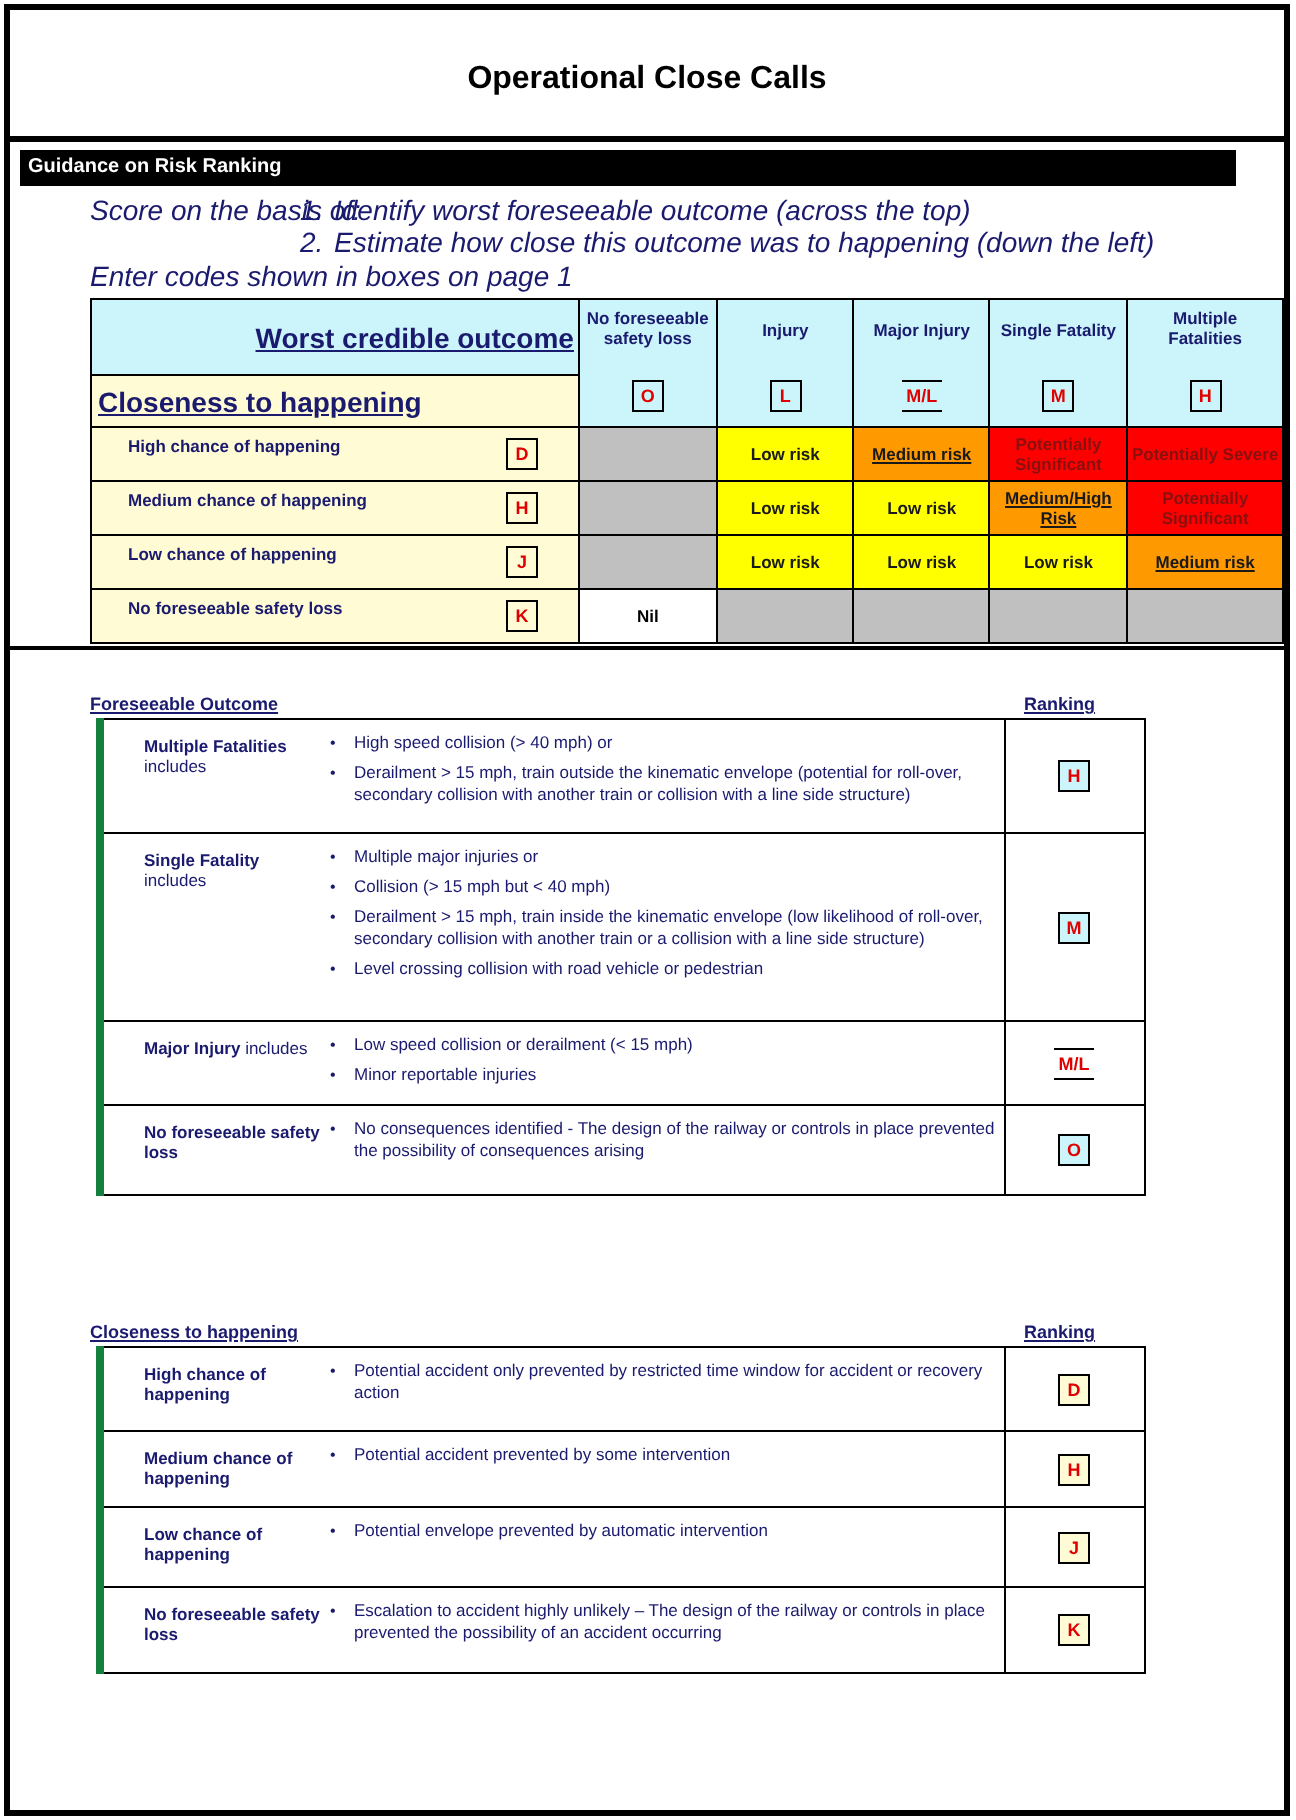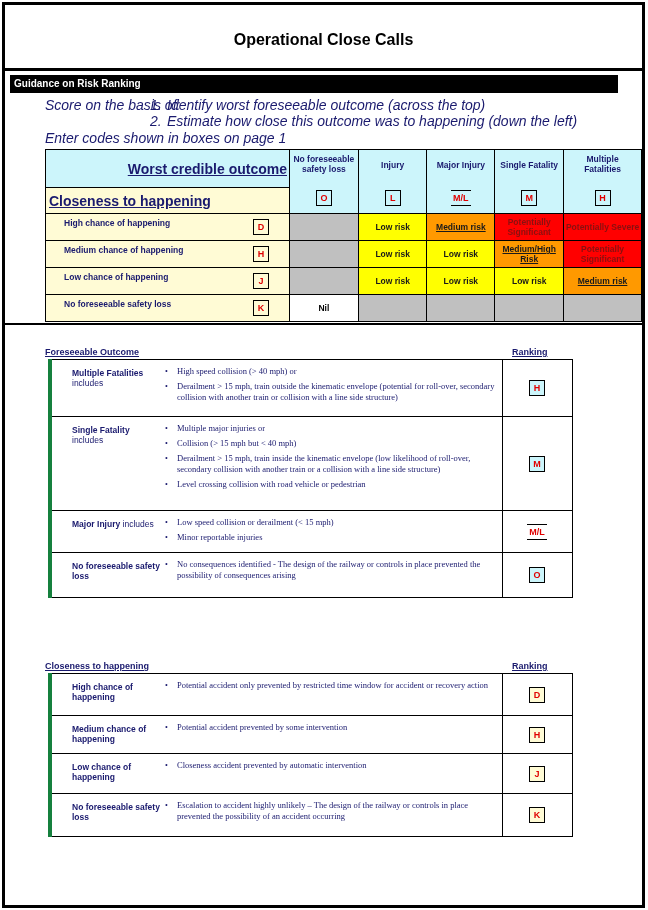--- a/index.html
+++ b/index.html
@@ -26,21 +26,21 @@
   .code-box.cream { background: #fffbd5; }
   .big-head { font-size: 14px; color: #1a1a6e; text-decoration: underline; font-weight: bold; }
   .section-sep { position: absolute; left: 0; top: 318px; width: 637px; border-top: 2px solid #000; }
   .sec-title { position: absolute; font-size: 9px; font-weight: bold; text-decoration: underline; color: #1a1a6e; }
   .desc-table { position: absolute; left: 43px; border-collapse: collapse; table-layout: fixed; }
   .desc-table td { border-top: 1px solid #000; border-bottom: 1px solid #000; vertical-align: top; font-size: 8.5px; color: #1a1a6e; }
   .desc-table td.rank { border-left: 1px solid #000; border-right: 1px solid #000; text-align: center; vertical-align: middle; }
   .desc-table td.lbl { padding: 8px 4px 4px 20px; border-left: 4px solid #15803d; }
   .lbl b { font-weight: bold; }
   .desc-table ul { list-style: none; padding: 6px 4px 4px 0; }
-  .desc-table li { position: relative; padding-left: 12px; margin-bottom: 4px; line-height: 11px; font-family: Liberation Serif, serif; }
+  .desc-table li { position: relative; padding-left: 12px; margin-bottom: 4px; line-height: 11px; }
   .desc-table li::before { content: "\2022"; position: absolute; left: 0; top: 0; font-size: 8px; }
 </style>
 </head>
 <body>
 
 <div class="page-frame">
   <div class="title-box">
     <h1>Operational Close Calls</h1>
   </div>
   <div class="guidance-bar">Guidance on Risk Ranking</div>
@@ -212,21 +212,21 @@
             <ul>
               <li>Potential accident prevented by some intervention</li>
             </ul>
           </td>
       <td class="rank"><span class="code-box cream">H</span></td>
         </tr>
         <tr style="height: 40px;">
           <td class="lbl"><b>Low chance of happening</b></td>
       <td>
             <ul>
-              <li>Closeness accident prevented by automatic intervention</li>
+              <li>Potential envelope prevented by automatic intervention</li>
             </ul>
           </td>
       <td class="rank"><span class="code-box cream">J</span></td>
         </tr>
         <tr style="height: 43px;">
           <td class="lbl"><b>No foreseeable safety loss</b></td>
       <td>
             <ul>
               <li>Escalation to accident highly unlikely – The design of the railway or controls in place prevented the possibility of an accident occurring</li>
             </ul>

